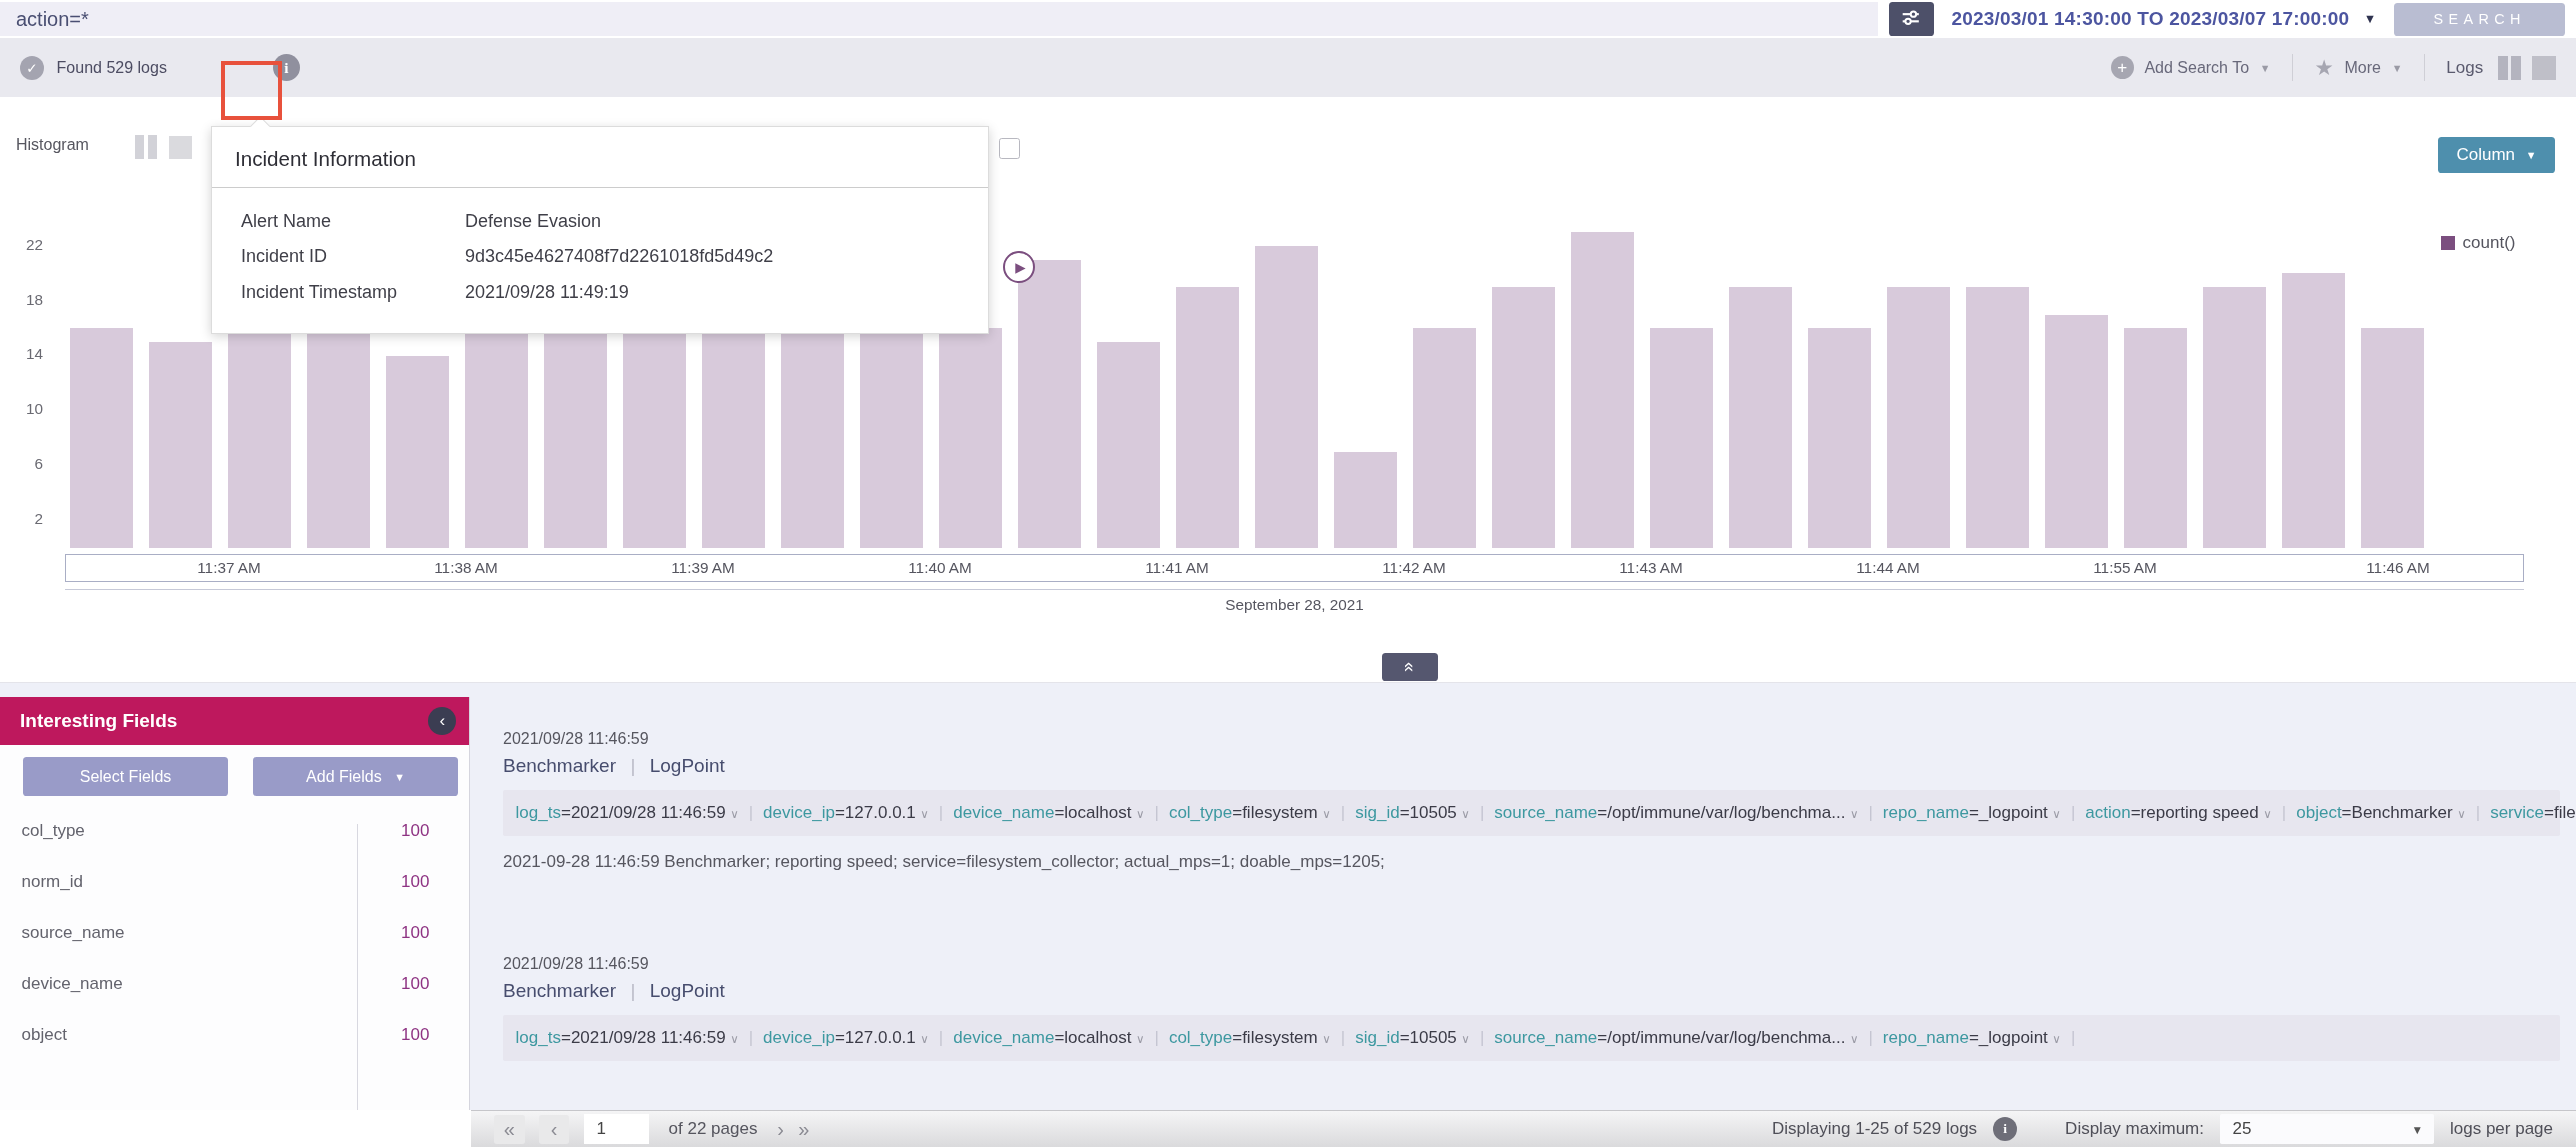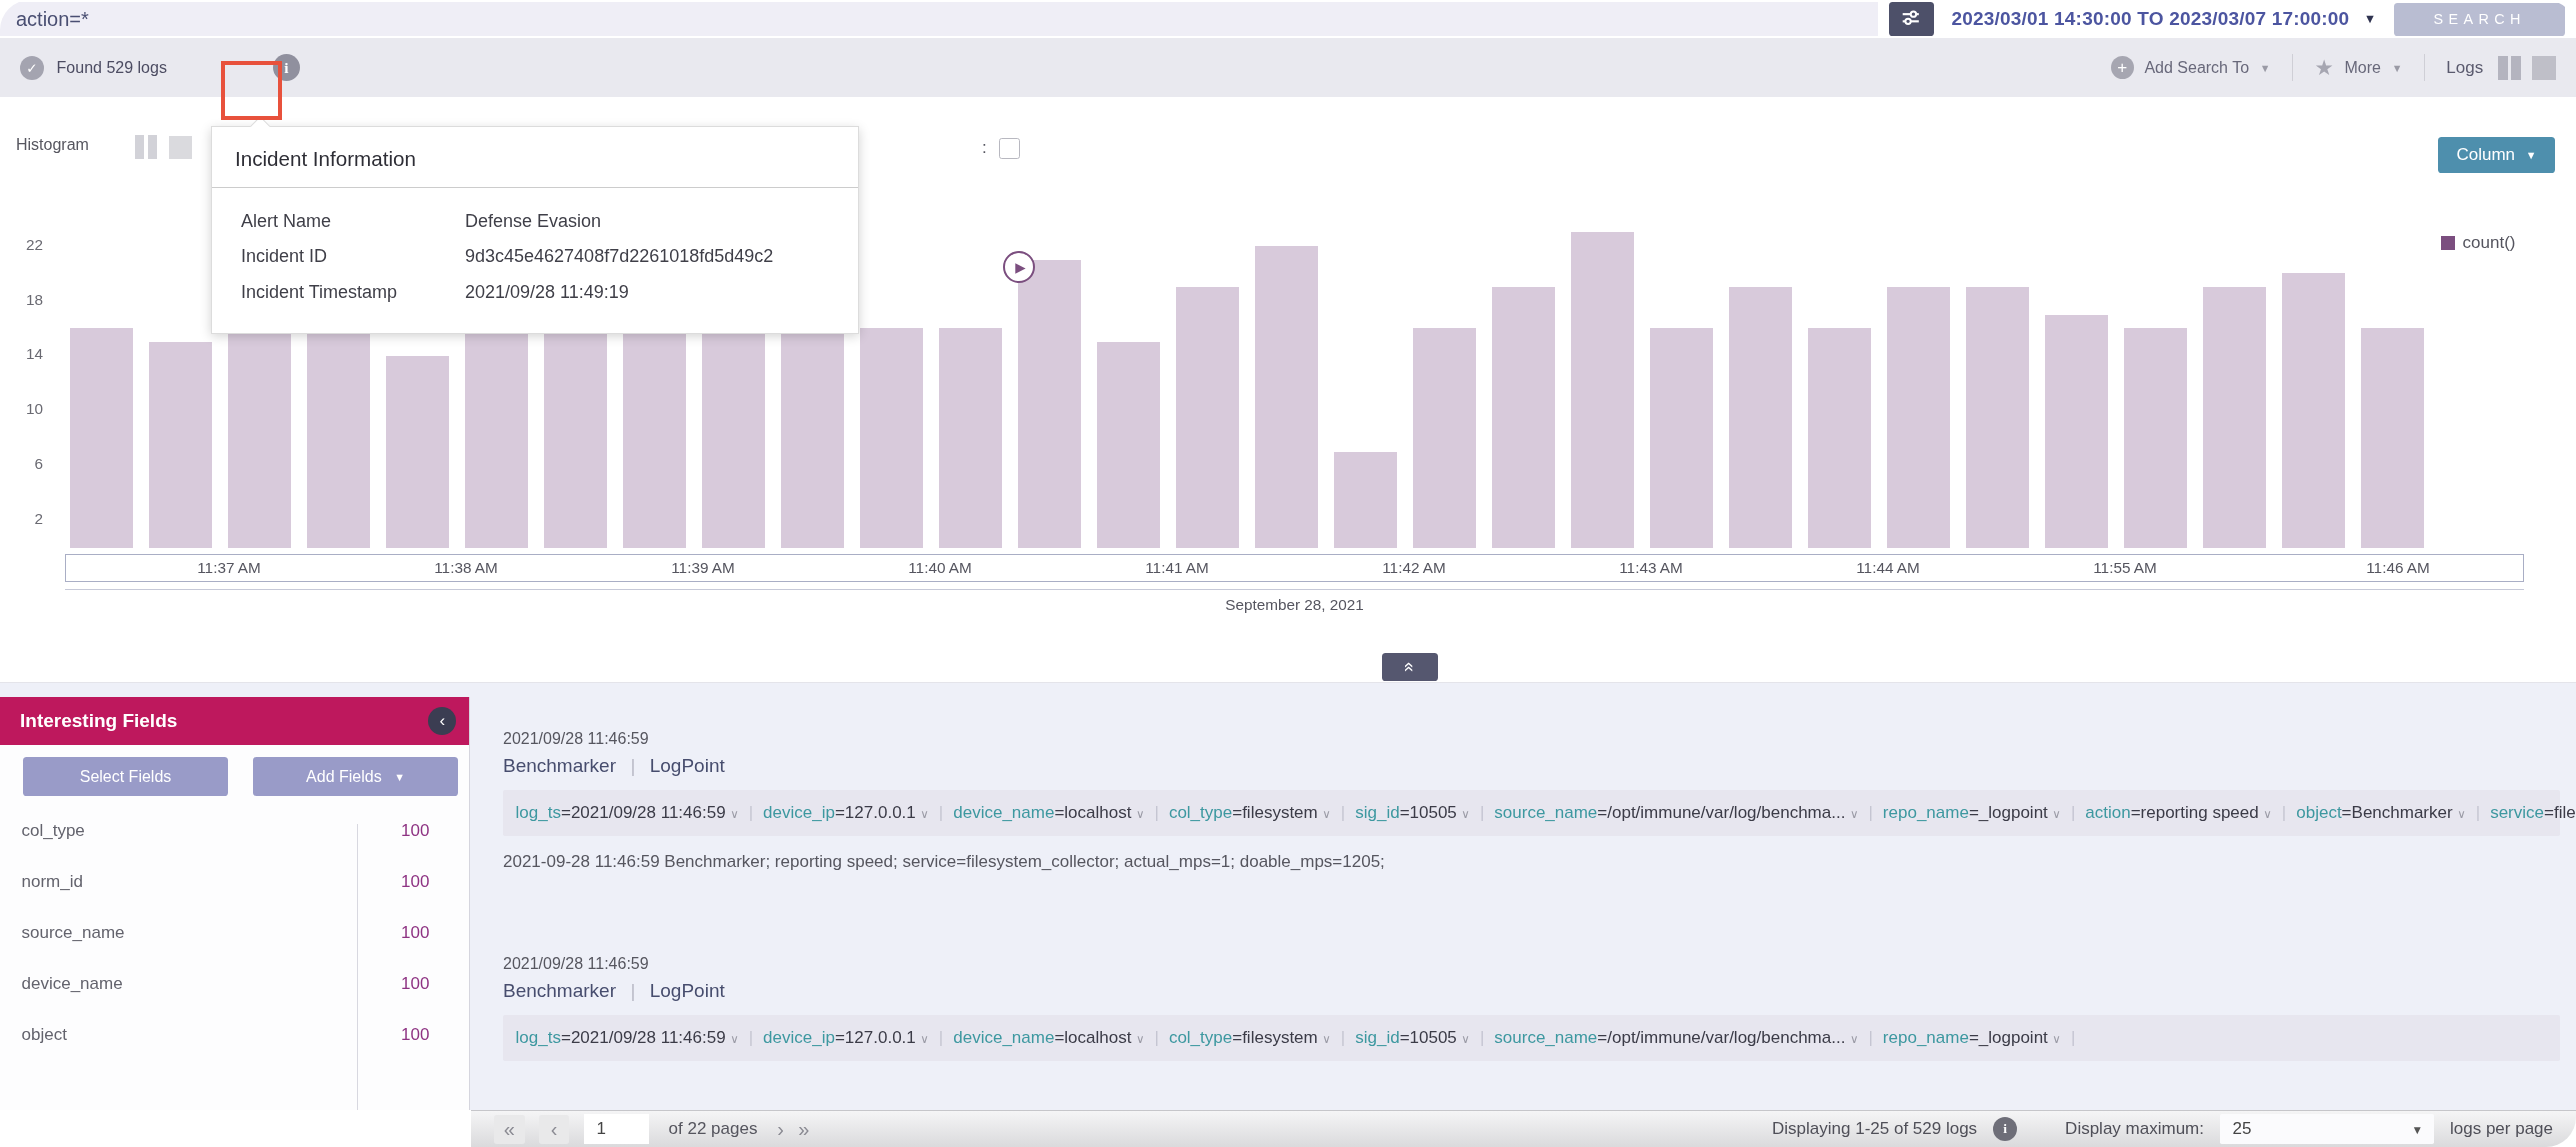--- a/index.html
+++ b/index.html
@@ -1,18 +1,18 @@
 <!DOCTYPE html>
 <html style="font-size:14.4px"><head>
 <meta charset="utf-8">
 <style>
   * { margin:0; padding:0; box-sizing:border-box; }
   html,body { width:2576px; height:1147px; }
   body { font-family:"Liberation Sans", sans-serif; background:#fff; position:relative; overflow:hidden; }
-  #app { position:absolute; inset:0; width:2576px; height:1147px; overflow:hidden;border-radius:30px; }
+  #app { position:absolute; inset:0; width:2576px; height:1147px; overflow:hidden; }
 
   
   .topbar { position:absolute; left:0; top:0; width:2576px; height:38px; background:#fff; display:flex; align-items:center; gap:10.8px; padding:1.8px 10.8px 1.8px 0; }
   .search-input { flex:1; height:34px; background:#efeef6; border:none; outline:none; font-family:"Liberation Sans",sans-serif; font-size:20px; color:#4a4f72; padding:0 16px; }
   .filter-btn { width:45px; height:34px; background:#4d5069; border-radius:3.6px; display:flex; align-items:center; justify-content:center; cursor:pointer; flex-shrink:0; }
   .date-range { display:flex; align-items:center; gap:14.4px; padding:0 7.2px; cursor:pointer; flex-shrink:0;justify-content:space-between; }
   .date-text { font-size:19px; color:#4c55a0; font-weight:bold; letter-spacing:0.2px; }
   .date-caret { font-size:12.6px; color:#2f3350; }
   .search-btn { width:171px; height:33px; background:#b9bdd2; border:none; border-radius:3.6px; color:#fff; font-family:"Liberation Sans",sans-serif; font-size:14.4px; letter-spacing:5.4px; cursor:pointer; flex-shrink:0; }
 
@@ -51,21 +51,21 @@
   .axis-underline { position:absolute; left:65px; top:492px; width:2459px; height:0.9px; background:#c6c9d8; }
   .x-label { position:absolute; top:3.6px; transform:translateX(-50%); font-size:15.3px; color:#55555f; white-space:nowrap; }
   .x-date { position:absolute; left:65px; top:499px; width:2459px; text-align:center; font-size:15.3px; color:#55555f; }
   .legend { position:absolute; left:2441px; top:136px; display:flex; align-items:center; gap:7.2px; }
   .legend-sq { width:14.4px; height:14.4px; background:#7b4e7f; }
   .legend-text { font-size:17px; color:#55555f; }
   .play-icon { position:absolute; left:1003px; top:154px; width:32px; height:32px; border:2.7px solid #7b4e7f; border-radius:50%; background:#fff; color:#7b4e7f; font-size:13.5px; display:flex; align-items:center; justify-content:center; padding-left:2.7px; cursor:pointer; }
 
   
   .red-box { position:absolute; left:221px; top:61px; width:61px; height:59px; border:4.5px solid #e8513c; z-index:60; pointer-events:none; }
-  .popup { position:absolute; left:211px; top:126px; width:648px; background:#fff; border:0.9px solid #dcdcdc; box-shadow:0 2.7px 10.8px rgba(0,0,0,0.18); z-index:50; }
+  .popup { position:absolute; left:211px; top:126px; width:778px; background:#fff; border:0.9px solid #dcdcdc; box-shadow:0 2.7px 10.8px rgba(0,0,0,0.18); z-index:50; }
   .popup-notch { position:absolute; left:41px; top:-8px; width:14.4px; height:14.4px; background:#fff; border-left:0.9px solid #dcdcdc; border-top:0.9px solid #dcdcdc; transform:rotate(45deg); }
   .popup-title { font-size:20.6px; color:#2e2e36; padding:20px 23px 16px 23px; }
   .popup-divider { height:0.9px; background:#cccccc; }
   .popup-body { padding:23px 23px 30.5px 29px; }
   .popup-row { display:flex; margin-bottom:14.4px; }
   .popup-row:last-child { margin-bottom:0; }
   .popup-label { width:224px; font-size:18px; color:#3f3f48; flex-shrink:0; }
   .popup-value { font-size:18px; color:#3f3f48; }
 
   

